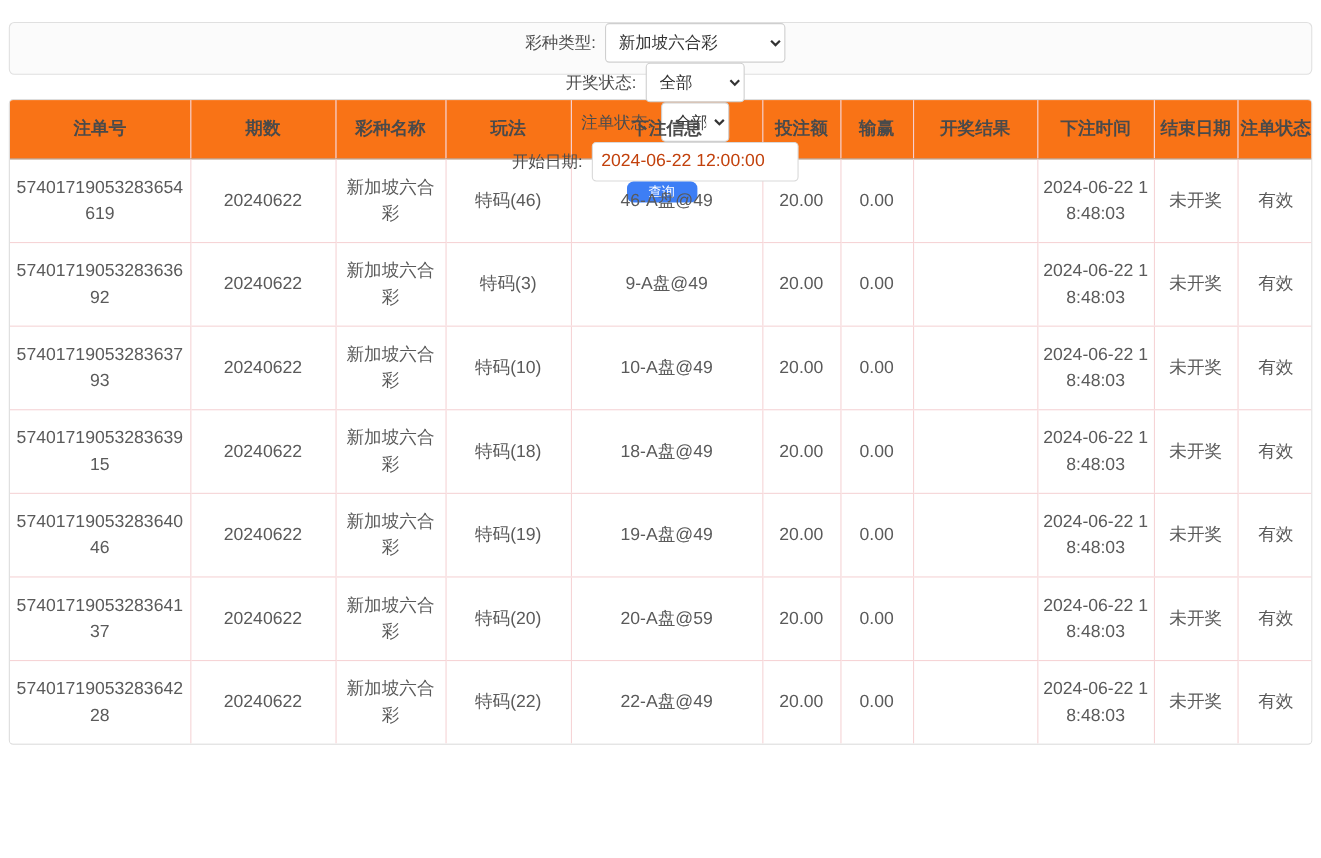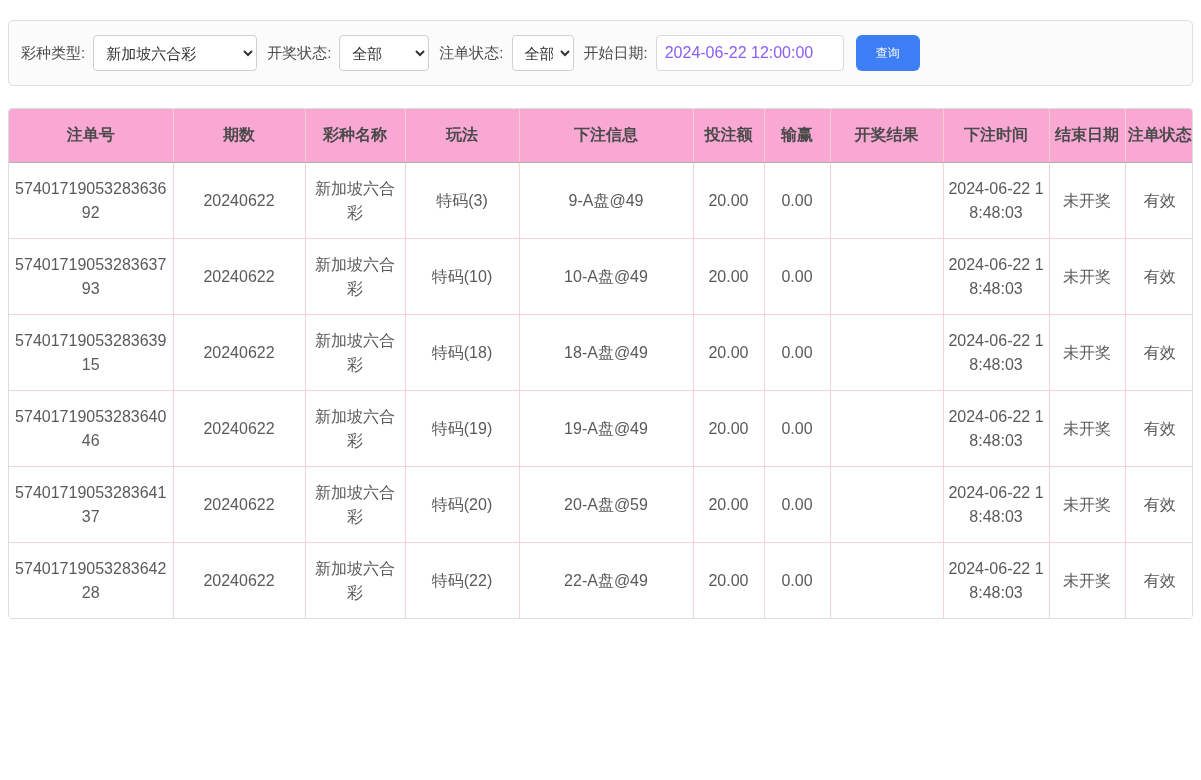--- a/index.html
+++ b/index.html
@@ -8,27 +8,28 @@
     width: 1201px;
     height: 780px;
     overflow: hidden;
     background: #ffffff;
     font-family: "Liberation Sans", "DejaVu Sans", sans-serif;
   }
   
   .filter-bar {
     box-sizing: border-box;
     margin: 20px 8px 15px 8px;
-    height: 66px;
+    height: 48px;
     border: 1px solid #e0e0e0;
     border-radius: 5px;
     background: #fbfbfb;
     display: flex;
     align-items: center;
     padding: 0 12px;
+    flex-direction: column;
   }
   .filter-group {
     display: flex;
     align-items: center;
     gap: 8px;
     margin-right: 10px;
     white-space: nowrap;
   }
   .filter-label {
     font-size: 15px;
@@ -48,21 +49,21 @@
   .sel-draw   { width: 90px; }
   .sel-order  { width: 62px; }
   input.date-input {
     box-sizing: border-box;
     width: 188px;
     height: 36px;
     border: 1px solid #d9d9d9;
     border-radius: 4px;
     background: #ffffff;
     font-size: 16px;
-    color: #8b5cf6;
+    color: #c2410c;
     font-family: inherit;
     padding: 0 8px;
     text-align: left;
   }
   .query-button {
     width: 64px;
     height: 36px;
     border: none;
     border-radius: 6px;
     background: #3d7ef5;
@@ -81,21 +82,21 @@
     border-radius: 4px;
     overflow: hidden;
   }
   table.bets {
     width: 100%;
     border-collapse: collapse;
     table-layout: fixed;
   }
   table.bets th {
     height: 53px;
-    background: #f9a8d4;
+    background: #f97316;
     border-bottom: 1px solid #b0b0b0;
     border-left: 1px solid #f6cfd1;
     font-size: 16px;
     font-weight: bold;
     color: #4a4a4a;
     text-align: center;
     padding: 0 2px;
   }
   table.bets th:first-child { border-left: none; }
   table.bets td {
@@ -174,20 +175,33 @@
           <th>投注额</th>
           <th>输赢</th>
           <th>开奖结果</th>
           <th>下注时间</th>
           <th>结束日期</th>
           <th>注单状态</th>
         </tr>
     </thead>
     <tbody>
         <tr>
+          <td>57401719053283654619</td>
+          <td>20240622</td>
+          <td>新加坡六合彩</td>
+          <td>特码(46)</td>
+          <td>46-A盘@49</td>
+          <td>20.00</td>
+          <td>0.00</td>
+          <td></td>
+          <td>2024-06-22 18:48:03</td>
+          <td>未开奖</td>
+          <td>有效</td>
+        </tr>
+        <tr>
           <td>5740171905328363692</td>
           <td>20240622</td>
           <td>新加坡六合彩</td>
           <td>特码(3)</td>
           <td>9-A盘@49</td>
           <td>20.00</td>
           <td>0.00</td>
           <td></td>
           <td>2024-06-22 18:48:03</td>
           <td>未开奖</td>

